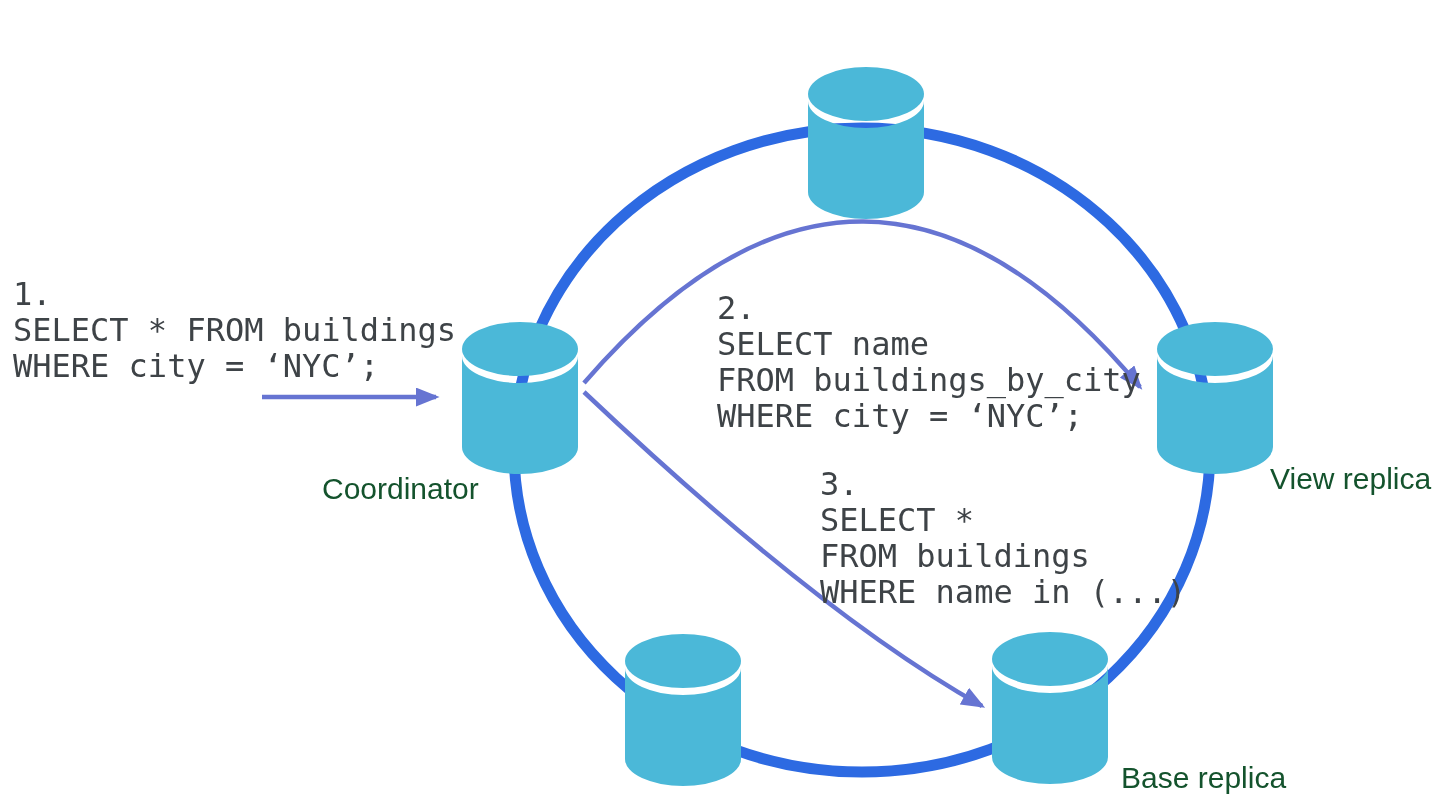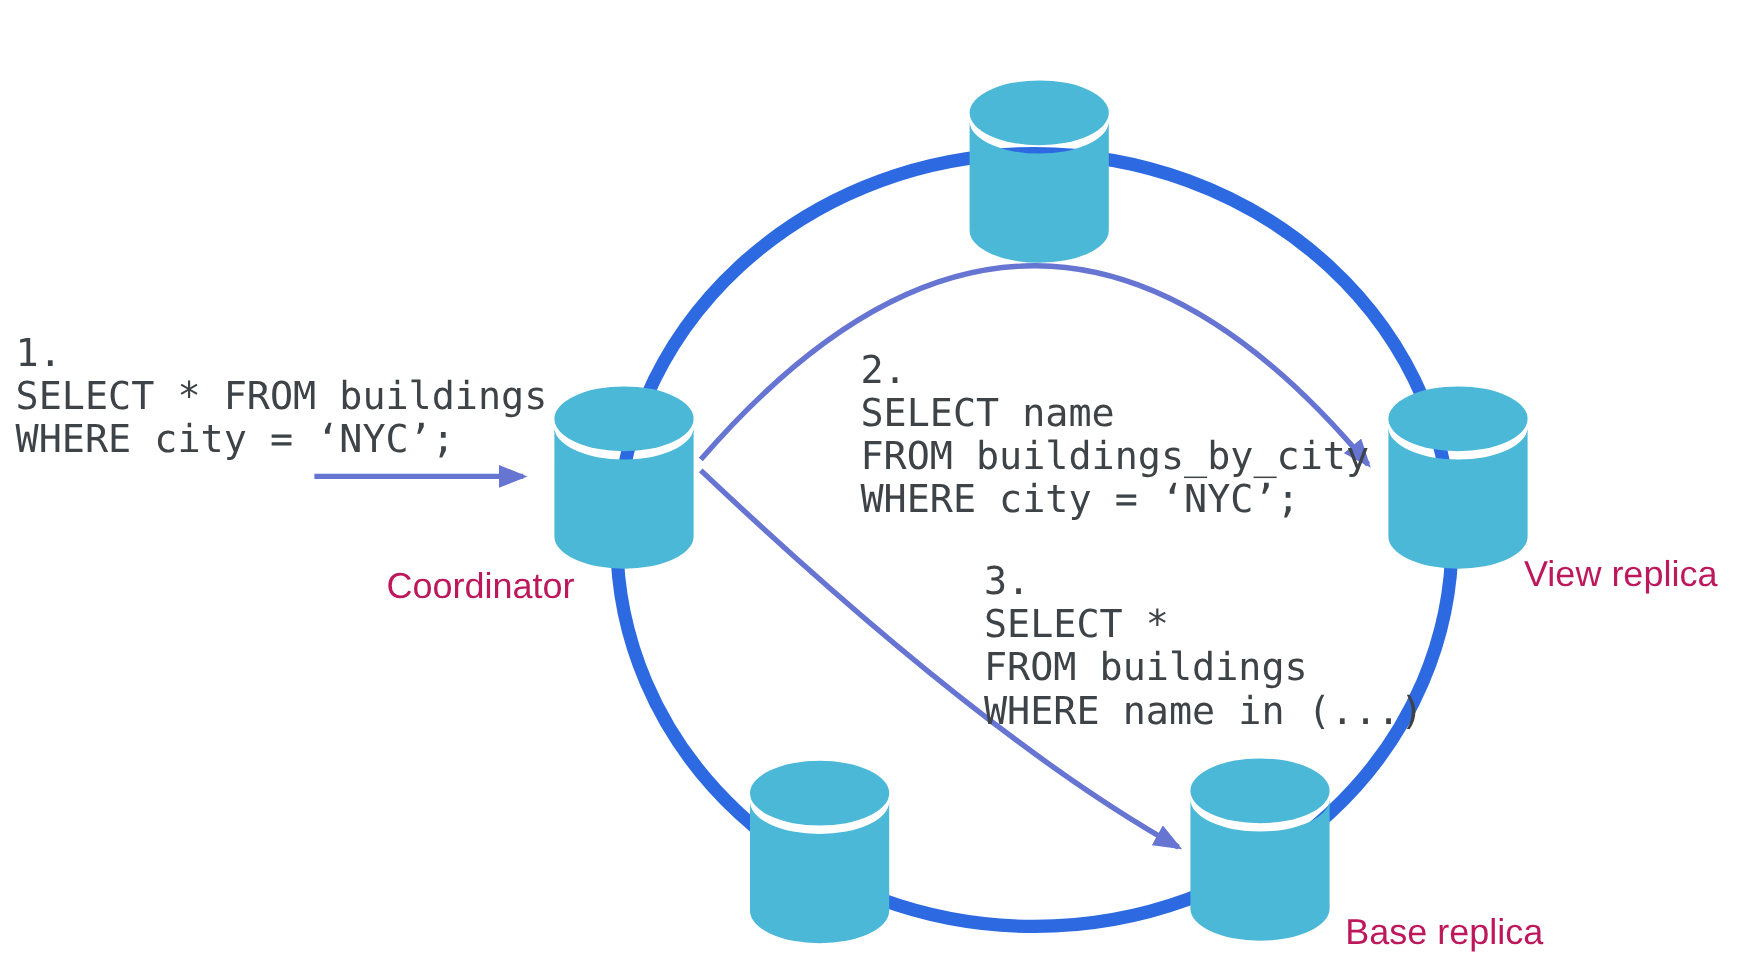--- a/index.html
+++ b/index.html
@@ -24,21 +24,21 @@
     position: absolute;
     font-family: "DejaVu Sans Mono", "Liberation Mono", monospace;
     font-size: 32px;
     line-height: 36px;
     color: #3e4347;
     white-space: pre;
   }
   .node-label {
     position: absolute;
     font-size: 30px;
-    color: #be185d;
+    color: #14532d;
     white-space: nowrap;
   }
 </style>
 </head>
 <body>
 
 <div id="stage">
 
   <svg id="diagram-svg" width="1452" height="806" viewBox="0 0 1452 806">
     <defs>

